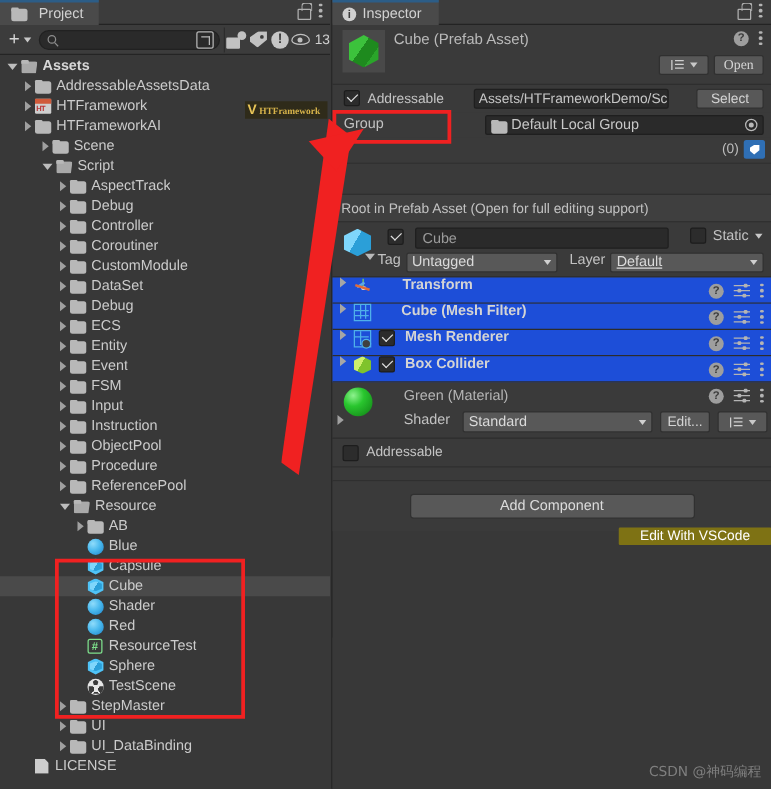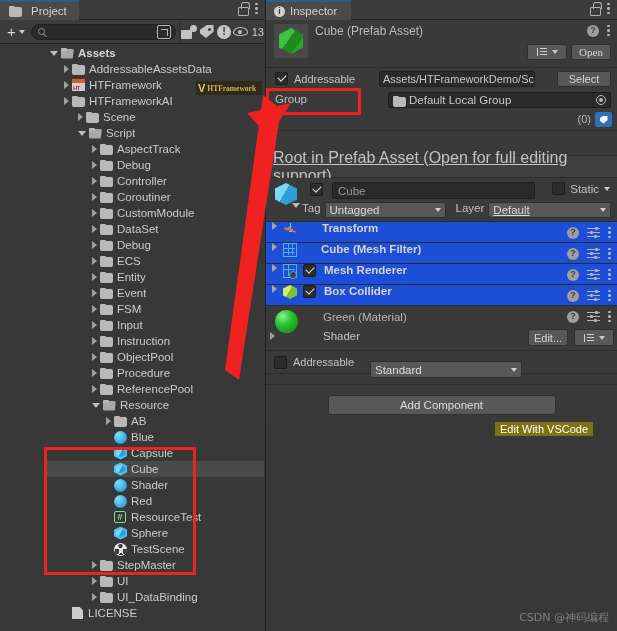--- a/index.html
+++ b/index.html
@@ -66,21 +66,21 @@
   .eye { width: 15px; height: 9px; border: 1.4px solid #c0c0c0; border-radius: 50% 50% 50% 50% / 60% 60% 40% 40%; position: relative;}
   .eye::after { content:""; position:absolute; left:4.5px; top:1.6px; width:4px; height:4px; border-radius:50%; background:#c0c0c0;}
   .hidecount { font-size: 11px; color: #cfcfcf; padding-left: 2px; }
   .tag-ico { width: 14px; height: 13px; background: #c2c2c2; clip-path: polygon(0 38%, 52% 0, 100% 0, 100% 52%, 46% 100%, 0 62%); position: relative; }
   .tag-ico::after { content:""; position:absolute; right:2.5px; top:2.5px; width:3px; height:3px; border-radius:50%; background:#3c3c3c;}
   .warn-ico { width: 14px; height: 14px; border-radius: 50%; background: #c6c6c6; color: #3c3c3c; font-size: 11px; font-weight: bold; display:flex; align-items:center; justify-content:center; line-height:1;}
   .lbl-ico { width: 16px; height: 14px; position: relative; }
   .lbl-ico::before { content:""; position:absolute; left:0; bottom:0; width:11px; height:9px; background:#c2c2c2; border-radius:1px;}
   .lbl-ico::after { content:""; position:absolute; right:0; top:0px; width:7px; height:7px; border-radius:50%; background:#c2c2c2;}
 
-  .tree { position: absolute; left: 0; top: 45px; right: 0; bottom: 0; overflow: hidden; background: #383838; margin-left: 44px; }
+  .tree { position: absolute; left: 0; top: 45px; right: 0; bottom: 0; overflow: hidden; background: #383838; }
   .row {
     height: 16px; display: flex; align-items: center; font-size: 11.5px;
     color: #cbcbcb; white-space: nowrap; position: relative;
   }
   .row.selected { background: #4a4a4a; }
   .row .arrow { width: 0; height: 0; flex: 0 0 auto; margin-right: 3px; }
   .arrow.closed { border-top: 4px solid transparent; border-bottom: 4px solid transparent; border-left: 5px solid #a0a0a0; }
   .arrow.open { border-left: 4px solid transparent; border-right: 4px solid transparent; border-top: 5px solid #bdbdbd; }
   .arrow.none { width: 5px; }
   .folder { width: 13px; height: 11px; flex: 0 0 auto; margin-right: 4px; position: relative; }
@@ -156,21 +156,21 @@
   .row-btns { position: absolute; right: 6px; top: 24px; display: flex; gap: 4px; align-items: center; font-family: Liberation Serif, serif;}
   .preset-btn { width: 40px; height: 16px; background:#585858; border:1px solid #303030; border-radius:2px;
     display:flex; align-items:center; justify-content:center; gap:5px;}
   .list-glyph { width: 10px; height: 8px; position: relative; }
   .list-glyph i { position:absolute; left:3px; width:7px; height:1.3px; background:#cfcfcf;}
   .list-glyph i:nth-child(1){top:0;} .list-glyph i:nth-child(2){top:3px;} .list-glyph i:nth-child(3){top:6px;}
   .list-glyph::before{content:"";position:absolute;left:0;top:0;width:1.3px;height:8px;background:#cfcfcf;}
 
   .vscode-tip {
     position: absolute; background: #7e7214; color: #fff; font-size: 11px;
-    padding: 1px 5px; border-radius: 1px; white-space: nowrap; text-align: right;
+    padding: 1px 17px; border-radius: 1px; white-space: nowrap; text-align: right;
   }
 
   .addr-row { height: 22px; position: relative; background:#3a3a3a; }
   .cb { width: 13px; height: 13px; background:#2c2c2c; border:1px solid #1d1d1d; border-radius:2px;
     display:flex;align-items:center;justify-content:center;}
   .cb.on::after{content:"";width:7px;height:4px;border-left:1.8px solid #e0e0e0;border-bottom:1.8px solid #e0e0e0;transform:rotate(-45deg) translate(1px,-1px);}
   .addr-check { position:absolute; left:9px; top:4px; display:flex; align-items:center; gap:6px;}
   .path-field {
     position: absolute; left: 113px; top: 3px; width: 156px; height: 16px;
     background: #2a2a2a; border: 1px solid #1f1f1f; border-radius: 2px;
@@ -191,21 +191,21 @@
 
   .label-row { height: 20px; position: relative; background:#3a3a3a;}
   .lbl-count { position:absolute; right:26px; top:3px; font-size:11px; color:#bdbdbd;}
   .lbl-badge { position:absolute; right:5px; top:2px; width:17px;height:15px;background:#2f6fb5;border-radius:2px;
     display:flex;align-items:center;justify-content:center;}
   .lbl-badge::after{content:"";width:8px;height:8px;background:#fff;
     clip-path: polygon(0 35%, 55% 0, 100% 0, 100% 58%, 48% 100%, 0 62%);}
 
   .blank-strip { height: 26px; background:#3a3a3a; border-top:1px solid #2f2f2f; border-bottom:1px solid #2f2f2f;}
   .rootbar { height: 22px; background: #3f3f3f; display:flex; align-items:center; padding-left:7px;
-    font-size:16px; color:#c2c2c2; border-bottom:1px solid #2c2c2c;text-decoration:underline;}
+    font-size:11px; color:#c2c2c2; border-bottom:1px solid #2c2c2c;}
 
   .go-header { height: 44px; background: #3a3a3a; position: relative; border-bottom:1px solid #2c2c2c;}
   .go-icon { position:absolute; left: 9px; top: 5px; width: 22px; height: 22px;}
   .go-icon .p { position:absolute; inset:0; background: linear-gradient(120deg,#7fd6fb 0 44%, #2b9fd8 44% 100%);
     clip-path: polygon(50% 0,100% 25%,100% 75%,50% 100%,0 75%,0 25%);}
   .go-icon .d { position:absolute; right:-3px; bottom:-3px; width:0;height:0;
     border-left:4px solid transparent;border-right:4px solid transparent;border-top:5px solid #b9b9b9;}
   .go-check { position:absolute; left: 44px; top: 5px;}
   .name-field {
     position: absolute; left: 66px; top: 4px; width: 203px; height: 17px;
@@ -260,21 +260,21 @@
   .ico-boxcol::before{content:"";position:absolute;inset:0;
     background: linear-gradient(120deg,#cdf06a 0 44%, #7fc32c 44% 100%);
     clip-path: polygon(50% 0,100% 25%,100% 75%,50% 100%,0 75%,0 25%);}
 
   .mat-block { background: #3a3a3a; position: relative; height: 45px; border-bottom:1px solid #2c2c2c;}
   .mat-sphere { position:absolute; left: 9px; top: 4px; width: 23px; height: 23px; border-radius: 50%;
     background: radial-gradient(circle at 33% 28%, #8ef28e 0%, #29c62e 38%, #0f7d14 100%);}
   .mat-title { position:absolute; left: 57px; top: 5px; font-size:11.5px; color:#b5b5b5;}
   .mat-right { position:absolute; right: 5px; top: 4px; display:flex; gap:8px; align-items:center;}
   .shader-lbl { position:absolute; left: 57px; top: 24px; font-size:11.5px; color:#c2c2c2;}
-  .shader-dd { position:absolute; left: 104px; top: 23px; width: 152px; height:17px;margin-top:32px;}
+  .shader-dd { position:absolute; left: 104px; top: 23px; width: 152px; height:17px;}
   .edit-btn { position:absolute; left: 262px; top: 23px; width: 40px; height:17px;}
   .preset2 { position:absolute; left: 308px; top: 23px; width: 40px; height:17px; background:#585858;border:1px solid #303030;border-radius:2px;
     display:flex;align-items:center;justify-content:center;gap:5px;}
   .mat-arrow { position:absolute; left: 4px; top: 26px;}
 
   .addr2-row { height: 22px; background:#3a3a3a; display:flex; align-items:center; padding-left: 8px; gap:6px;}
   .spacer-row { height: 12px; background:#3a3a3a; border-top:1px solid #2f2f2f; border-bottom:1px solid #2f2f2f;}
   .addcomp-wrap { height: 40px; background:#3a3a3a; display:flex; align-items:center; justify-content:center;}
   .addcomp { width: 228px; height: 20px; background:#585858; border:1px solid #303030; border-radius:3px;
     display:flex;align-items:center;justify-content:center; color:#dcdcdc; font-size:11.5px;}

